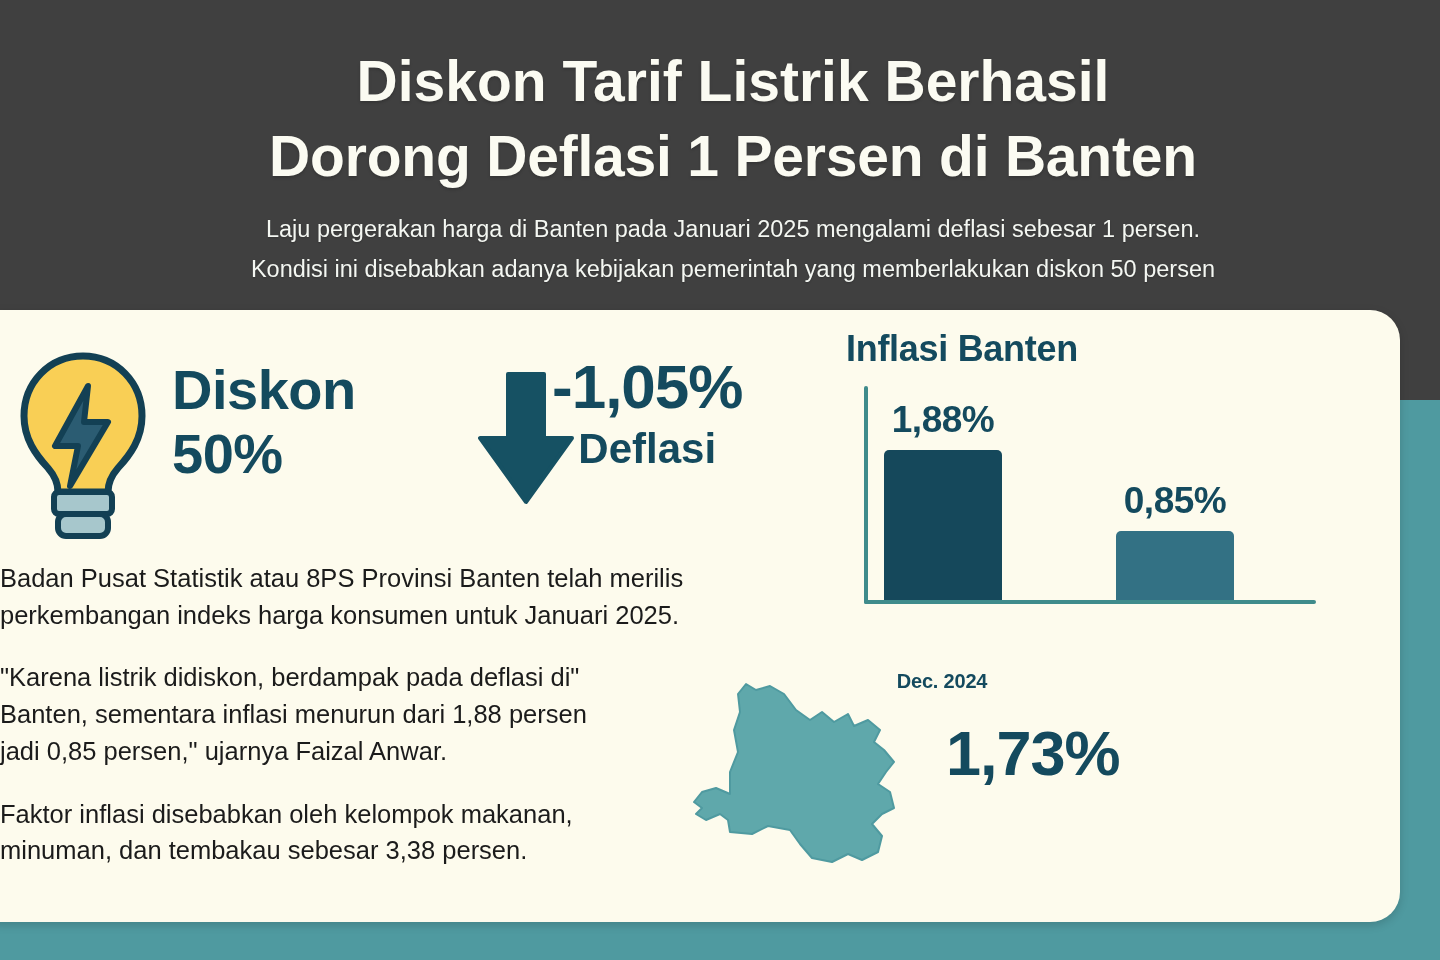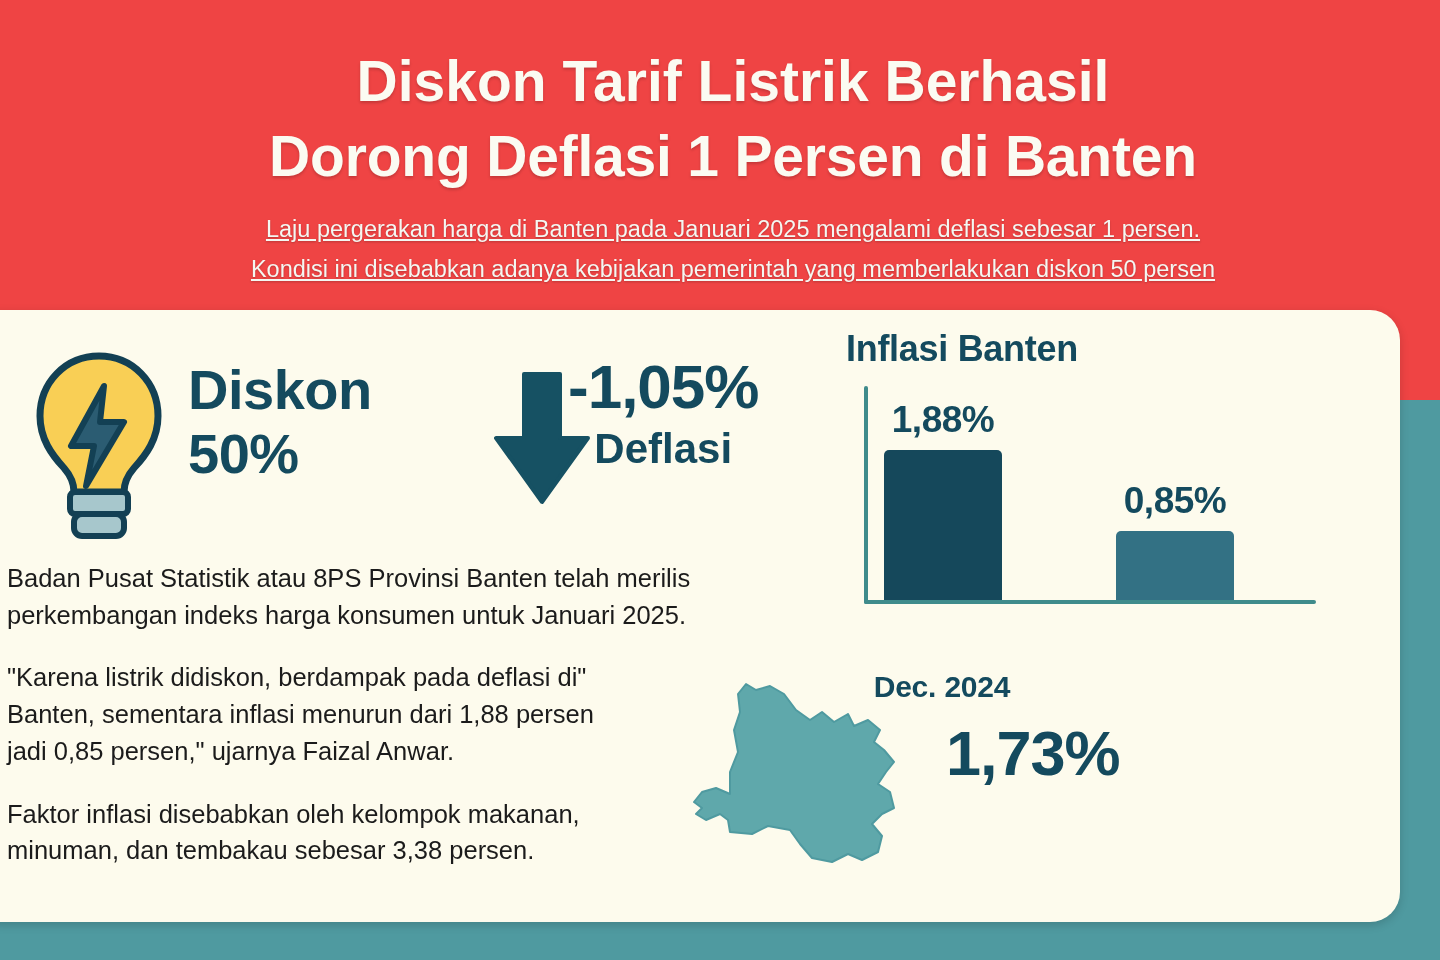--- a/index.html
+++ b/index.html
@@ -15,21 +15,21 @@
     font-family: "Liberation Sans", sans-serif;
     position: relative;
   }
 
   
   #header {
     position: absolute;
     left: 0; top: 0;
     width: 1440px;
     height: 400px;
-    background: #ef4444;
+    background: #404040;
     padding: 44px 34px 0 60px;
   }
 
   #headline {
     color: #fbfbf2;
     font-size: 57px;
     font-weight: bold;
     line-height: 1.32;
     text-align: center;
     letter-spacing: -0.5px;
@@ -40,21 +40,21 @@
   #headline .hl-line.l2 { letter-spacing: -0.2px; }
 
   #subhead {
     margin-top: 16px;
     color: #f4f7f2;
     font-size: 23.5px;
     line-height: 1.68;
     text-align: center;
     text-shadow: 0 1px 2px rgba(0,0,0,0.22);
   }
-  #subhead .sh-line { display: block; white-space: nowrap; text-decoration: underline; }
+  #subhead .sh-line { display: block; white-space: nowrap; }
 
   
   #card {
     position: absolute;
     left: -28px;
     top: 310px;
     width: 1428px;
     height: 612px;
     background: #fdfbed;
     border-radius: 30px;
@@ -63,21 +63,21 @@
 
   #card-inner {
     position: absolute;
     left: 28px; top: 0;
     width: 1400px; height: 612px;
   }
 
   
   #stat-row {
     position: absolute;
-    left: 16px; top: 28px;
+    left: 0; top: 28px;
     width: 790px;
     height: 212px;
   }
 
   #bulb-icon {
     position: absolute;
     left: 8px; top: 12px;
     width: 150px; height: 192px;
   }
 
@@ -127,21 +127,21 @@
     position: absolute;
     left: 0; top: 250px;
     width: 700px;
   }
   .para {
     color: #1b1b1b;
     font-size: 25.5px;
     line-height: 1.44;
     margin-bottom: 26px;
   }
-  .para .pline { display: block; white-space: nowrap; padding-left: 7px; }
+  .para .pline { display: block; white-space: nowrap; }
   .para:last-child { margin-bottom: 0; }
 
   
   #chart {
     position: absolute;
     left: 846px; top: 18px;
     width: 470px; height: 330px;
   }
 
   #chart-title {
@@ -199,21 +199,21 @@
     width: 118px;
     border-radius: 5px 5px 0 0;
   }
   #bar-rect-0 { height: 150px; background: #15485b; }
   #bar-rect-1 { height: 69px;  background: #337184; }
 
   .bar-label {
     position: absolute;
     top: 284px;
     color: #144a5e;
-    font-size: 30px;
+    font-size: 20px;
     font-weight: bold;
     letter-spacing: -0.2px;
     white-space: nowrap;
     text-align: center;
     width: 200px;
   }
   #bar-label-0 { left: -4px; }
   #bar-label-1 { left: 228px; }
 
   

